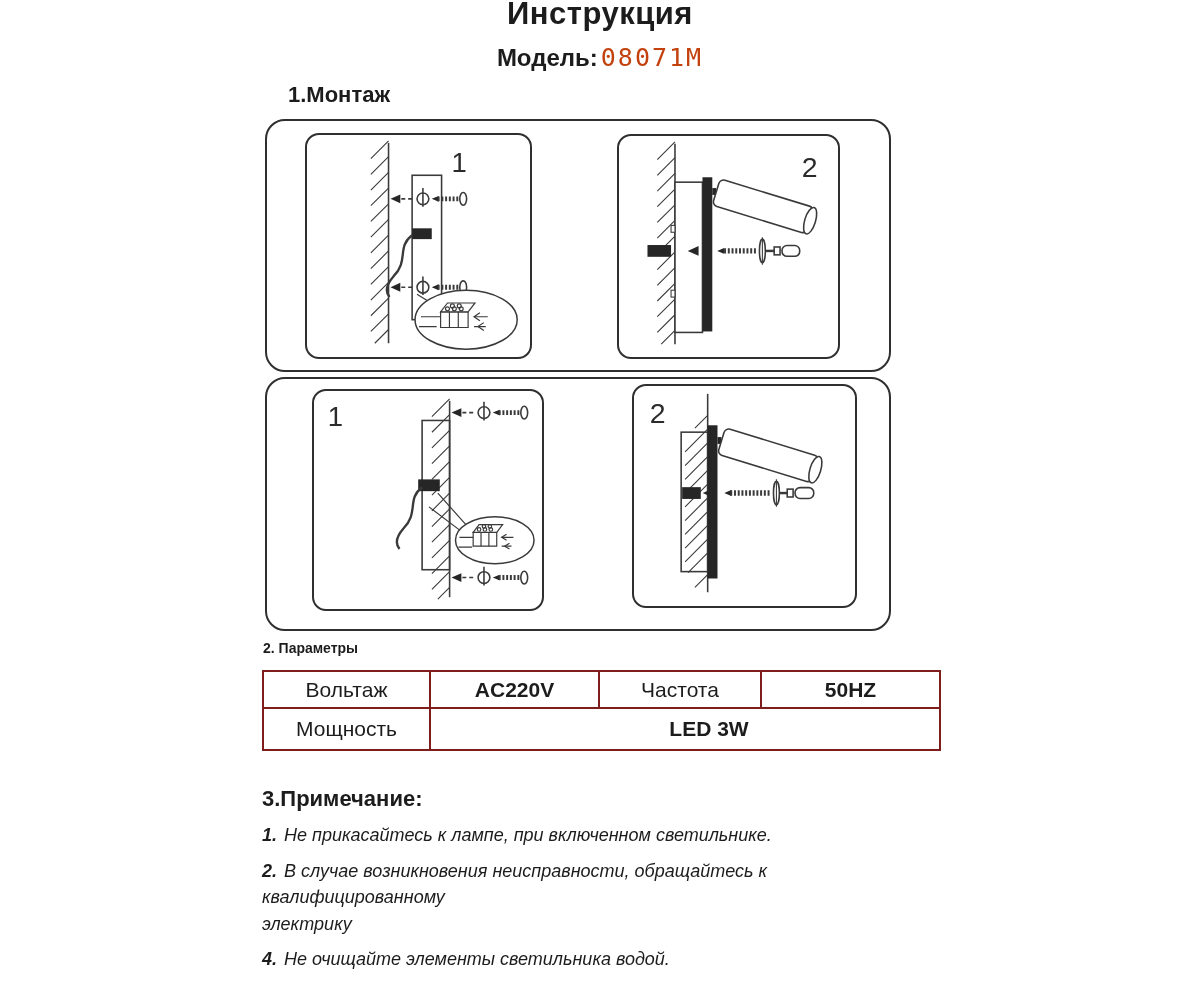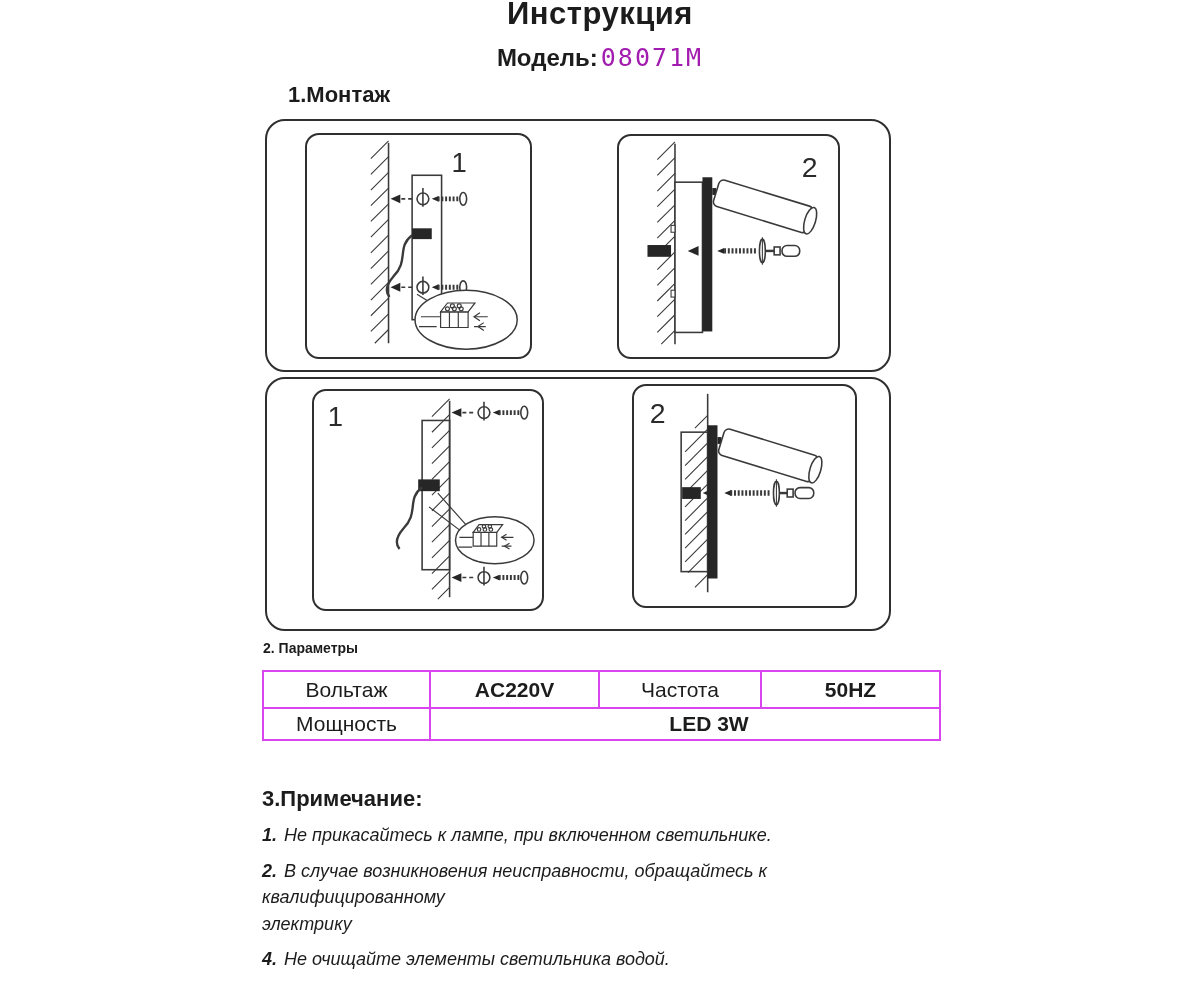--- a/index.html
+++ b/index.html
@@ -17,21 +17,21 @@
     top:-6px; left:0; width:1200px;
     text-align:center;
     font-size:31px; font-weight:bold; letter-spacing:0.5px;
     line-height:40px;
   }
   .model-line { top:41px; left:0; width:1200px; text-align:center; line-height:34px; }
   .model-label { font-size:24px; font-weight:bold; }
   .model-value {
     font-size:25px;
     font-family:"DejaVu Sans Mono", monospace;
-    letter-spacing:2px; margin-left:3px; color:#a21caf;
+    letter-spacing:2px; margin-left:3px; color:#c2410c;
   }
 
   .h-montage { top:82px;  left:263px; font-size:22px; font-weight:bold;margin-left:25px; }
   .h-params  { top:640px; left:263px; font-size:14px; font-weight:bold; }
   .h-notes   { top:786px; left:262px; font-size:22px; font-weight:bold;text-align:right; }
 
   .outer-box {
     left:265px; width:626px;
     border:2px solid #2f2f2f; border-radius:20px;
     background:#fff;
@@ -51,26 +51,26 @@
   .panel svg { display:block; width:100%; height:100%; }
   svg text { font-family:"Liberation Sans", sans-serif; }
 
   table.params {
     top:670px; left:262px; width:677px;
     border-collapse:collapse; table-layout:fixed;
     position:absolute;
     background:#fff;
   }
   table.params td {
-    border:2px solid #d946ef;
+    border:2px solid #7f1d1d;
     font-size:21px; text-align:center; vertical-align:middle;
     overflow:hidden;
   }
   tr.r1 td { height:37px; }
-  tr.r2 td { height:32px; }
+  tr.r2 td { height:42px; }
   td.val { font-weight:bold; }
   td.cell-led { text-align:left; padding-left:48px; }
 
   .notes { top:822px; left:262px; width:690px; }
   .note {
     font-size:18px; line-height:26.5px; margin-bottom:9px;
     white-space:pre-line;
     font-style:italic;
   }
   .note b { font-weight:bold; margin-right:2px; }

